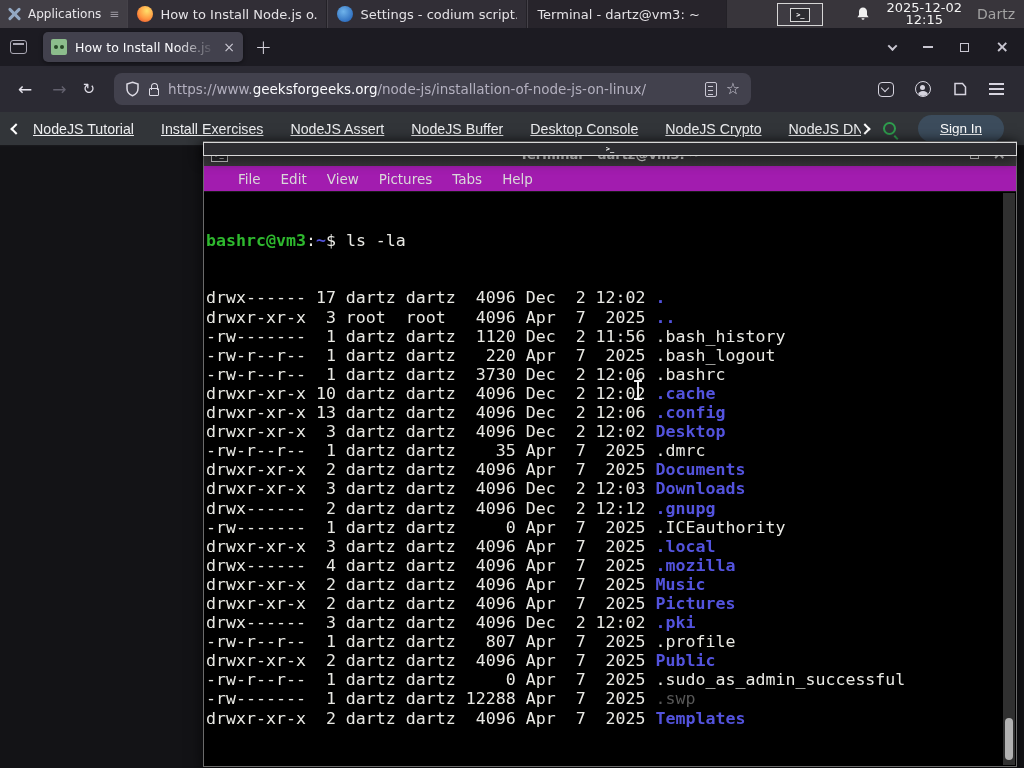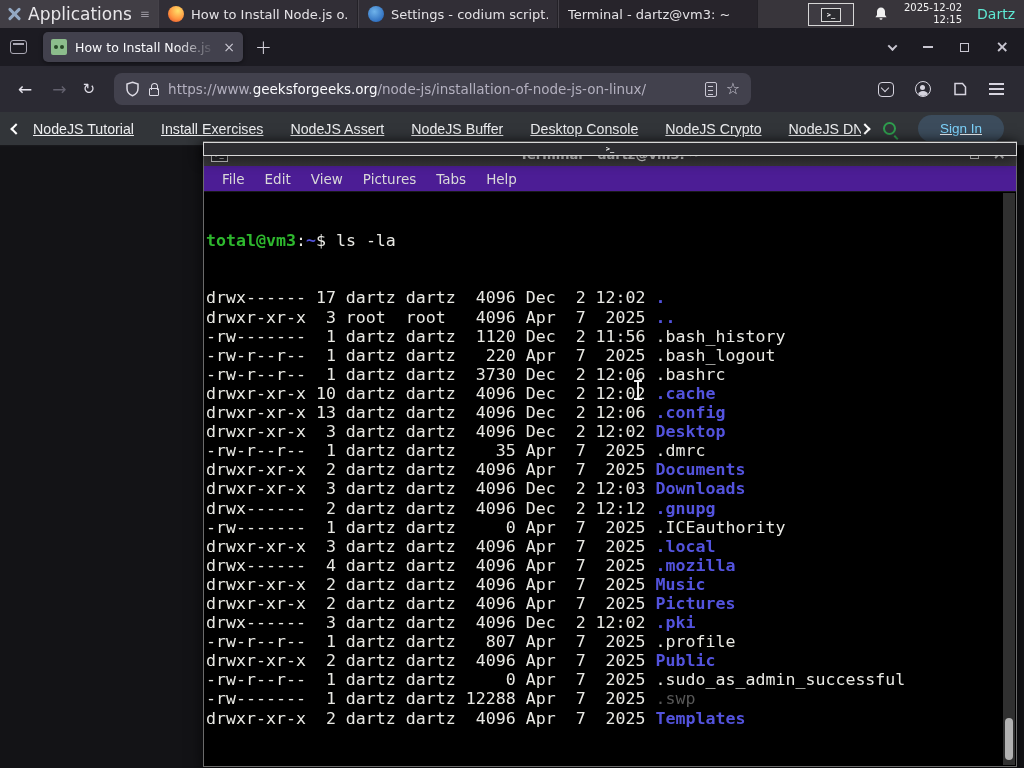--- a/index.html
+++ b/index.html
@@ -8,42 +8,42 @@
   .desktop { position:relative; width:1024px; height:768px; background:#0a0a0a; overflow:hidden; }
 
   
   .panel { position:absolute; top:0; left:0; width:1024px; height:28px; background:#38353b;
            display:flex; align-items:stretch; color:#e8e6ea; z-index:30; }
   .app-btn { display:flex; align-items:center; gap:6px; padding:0 8px 0 6px; background:#413e45; }
   .app-logo { position:relative; width:16px; height:16px; display:inline-block; }
   .app-logo i { position:absolute; left:7px; top:0; width:3px; height:16px; background:#93a9c4; border-radius:2px; }
   .app-logo i:first-child { transform:rotate(45deg); }
   .app-logo i:last-child { transform:rotate(-45deg); }
-  .app-btn > span.lbl { font-size:17px; }
+  .app-btn > span.lbl { font-size:12px; }
   .app-lines { color:#9a97a0; font-size:12px; margin-left:2px; }
   .taskbar { display:flex; align-items:stretch; }
   .task-btn { width:200px; display:flex; align-items:center; gap:7px; padding:0 9px;
               background:#312e36; border-left:1px solid #454249; border-right:1px solid #232127;
               font-size:13px; color:#e4e2e6; }
   .task-btn.active { background:#27242b; }
   .ttitle { white-space:nowrap; overflow:hidden; }
   .ticon { flex:none; width:16px; height:16px; }
   .ticon.firefox { border-radius:50%; background:radial-gradient(circle at 62% 30%, #ffe06a, #ff9640 55%, #e8542e 90%); }
   .ticon.codium { border-radius:50%; background:radial-gradient(circle at 40% 35%, #6fb3ea, #2f6fc0 75%); }
   .ticon.terminal, .mini-term, .term-icon {
       height:14px; margin-top:1px; background:#2c2c30; border:1px solid #d8d8d8;
       color:#fff; font:bold 7px "DejaVu Sans Mono", monospace;
       display:flex; align-items:center; justify-content:center; letter-spacing:0; }
   .pager { margin-left:50px; align-self:center; width:46px; height:23px; border:1.5px solid #d6d6d6;
            background:#3e3b42; display:flex; align-items:center; justify-content:center; }
   .mini-term { width:20px; }
   .panel-right { margin-left:auto; display:flex; align-items:center; gap:15px; padding-right:9px; }
   .bell svg { display:block; }
-  .clock { font-size:10px; line-height:12.5px; color:#f4f4f4; text-align:right; }
-  .user { font-size:14px; color:#5eead4; }
+  .clock { font-size:13px; line-height:12.5px; color:#f4f4f4; text-align:center; }
+  .user { font-size:14px; color:#a3a3a3; }
 
   
   .browser { position:absolute; top:28px; left:0; width:1024px; height:740px; background:#141418; z-index:10; }
   .tabbar { height:38px; background:#1c1b22; display:flex; align-items:center; padding-left:10px; }
   .ffview { position:relative; width:17px; height:14px; border:1.6px solid #aaa8b4; border-radius:3px; margin-right:16px; }
   .ffview::before { content:""; position:absolute; left:2px; right:2px; top:2px; height:2px; background:#aaa8b4; }
   .tab { height:30px; width:200px; background:#42414d; border-radius:5px; display:flex; align-items:center;
          gap:8px; padding:0 8px; color:#fbfbfe; font-size:12.5px; box-shadow:0 1px 4px rgba(0,0,0,.45); }
   .favicon { position:relative; flex:none; width:16px; height:16px; background:#8cbd8c; border-radius:2px; }
   .favicon::before { content:""; position:absolute; left:3px; top:6px; width:4px; height:4px; border-radius:50%;
@@ -92,36 +92,36 @@
   .hamburger::before { content:""; position:absolute; left:0; right:0; top:3px; height:2px; background:currentColor; }
 
   .site-nav { height:34px; background:#323539; border-bottom:1px solid #18181b; display:flex; align-items:center;
               padding:0 12px; color:#edeef0;text-decoration:underline; }
   .nav-chev { color:#fff; width:8px; height:8px; border-width:2.5px; flex:none; }
   .site-links { display:flex; gap:27px; margin-left:13px; font-size:14.2px; white-space:nowrap; overflow:hidden;
                 flex:1; font-family:"Liberation Sans", sans-serif; }
   .site-links span { flex:none; }
   .search-ring { position:relative; flex:none; width:13px; height:13px; border:2.2px solid #2f9d4e; border-radius:50%; margin:0 22px 0 14px; }
   .search-ring::after { content:""; position:absolute; left:10px; top:11px; width:2.2px; height:5px; background:#2f9d4e; transform:rotate(-45deg); }
-  .signin { height:27px; padding:0 22px; border-radius:14px; background:#3c4c5c; color:#7dd3fc;
+  .signin { height:27px; padding:0 22px; border-radius:14px; background:#3c4c5c; color:#ffffff;
             font-size:13.5px; display:flex; align-items:center; margin-right:8px;
             font-family:"Liberation Sans", sans-serif; }
   .page-dark { position:absolute; top:119px; left:0; right:0; bottom:0; background:#131316; }
 
   
   .terminal { position:absolute; left:203px; top:141px; width:814px; height:626px; background:#000;
               border:1px solid #6b6b6b; box-shadow:0 3px 14px rgba(0,0,0,.7); z-index:20; }
   .term-titlebar { position:relative; height:24px; background:linear-gradient(#4a484c,#383639);
                    display:flex; align-items:center; padding:0 7px; }
   .term-icon { width:17px; }
   .term-title { position:absolute; left:0; right:0; text-align:center; font-weight:bold; font-size:13px; color:#f1f1f1; }
   .term-controls { margin-left:auto; display:flex; align-items:center; gap:14px; color:#ececec; z-index:1; padding-right:3px; }
   .term-controls .chev { width:6px; height:6px; border-width:2px; }
-  .term-menubar { height:26px; background:#4c1d95; border-bottom:1px solid #191919; display:flex; align-items:center;
-                  padding-left:8px; font-size:13.5px; color:#d9d9d9; }
+  .term-menubar { height:26px; background:#a21caf; border-bottom:1px solid #191919; display:flex; align-items:center;
+                  padding-left:24px; font-size:13.5px; color:#d9d9d9; }
   .menu-item { padding:3px 10px; }
   .term-body { position:absolute; top:50px; left:0; right:0; bottom:0; background:#000; overflow:hidden;
                font-family:"DejaVu Sans Mono", monospace; font-size:16.6px; line-height:19.1px;
                color:#e9e9e4; white-space:pre; padding:1px 0 0 2px; }
   .tline { white-space:pre; }
   .p-user { color:#2eb82e; font-weight:bold; }
   .p-path { color:#5353dd; font-weight:bold; }
   .fname.dir { color:#5353dd; font-weight:bold; }
   .fname.dim { color:#585858; }
   .term-scroll { position:absolute; top:51px; bottom:1px; right:1px; width:12px; background:#303030; }
@@ -252,21 +252,21 @@
     </div>
     <div class="term-menubar">
         <span class="menu-item">File</span>
         <span class="menu-item">Edit</span>
         <span class="menu-item">View</span>
         <span class="menu-item">Pictures</span>
         <span class="menu-item">Tabs</span>
         <span class="menu-item">Help</span>
       </div>
     <div class="term-body">
-      <div class="tline"><span class="p-user">total@vm3</span><span>:</span><span class="p-path">~</span><span>$ </span><span>ls -la</span></div>
+      <div class="tline"><span class="p-user">bashrc@vm3</span><span>:</span><span class="p-path">~</span><span>$ </span><span>ls -la</span></div>
       <div id="listing"><div class="tline"><span>drwx------ 17 dartz dartz  4096 Dec  2 12:02 </span><span class="fname dir">.</span></div><div class="tline"><span>drwxr-xr-x  3 root  root   4096 Apr  7  2025 </span><span class="fname dir">..</span></div><div class="tline"><span>-rw-------  1 dartz dartz  1120 Dec  2 11:56 </span><span class="fname file">.bash_history</span></div><div class="tline"><span>-rw-r--r--  1 dartz dartz   220 Apr  7  2025 </span><span class="fname file">.bash_logout</span></div><div class="tline"><span>-rw-r--r--  1 dartz dartz  3730 Dec  2 12:06 </span><span class="fname file">.bashrc</span></div><div class="tline"><span>drwxr-xr-x 10 dartz dartz  4096 Dec  2 12:02 </span><span class="fname dir">.cache</span></div><div class="tline"><span>drwxr-xr-x 13 dartz dartz  4096 Dec  2 12:06 </span><span class="fname dir">.config</span></div><div class="tline"><span>drwxr-xr-x  3 dartz dartz  4096 Dec  2 12:02 </span><span class="fname dir">Desktop</span></div><div class="tline"><span>-rw-r--r--  1 dartz dartz    35 Apr  7  2025 </span><span class="fname file">.dmrc</span></div><div class="tline"><span>drwxr-xr-x  2 dartz dartz  4096 Apr  7  2025 </span><span class="fname dir">Documents</span></div><div class="tline"><span>drwxr-xr-x  3 dartz dartz  4096 Dec  2 12:03 </span><span class="fname dir">Downloads</span></div><div class="tline"><span>drwx------  2 dartz dartz  4096 Dec  2 12:12 </span><span class="fname dir">.gnupg</span></div><div class="tline"><span>-rw-------  1 dartz dartz     0 Apr  7  2025 </span><span class="fname file">.ICEauthority</span></div><div class="tline"><span>drwxr-xr-x  3 dartz dartz  4096 Apr  7  2025 </span><span class="fname dir">.local</span></div><div class="tline"><span>drwx------  4 dartz dartz  4096 Apr  7  2025 </span><span class="fname dir">.mozilla</span></div><div class="tline"><span>drwxr-xr-x  2 dartz dartz  4096 Apr  7  2025 </span><span class="fname dir">Music</span></div><div class="tline"><span>drwxr-xr-x  2 dartz dartz  4096 Apr  7  2025 </span><span class="fname dir">Pictures</span></div><div class="tline"><span>drwx------  3 dartz dartz  4096 Dec  2 12:02 </span><span class="fname dir">.pki</span></div><div class="tline"><span>-rw-r--r--  1 dartz dartz   807 Apr  7  2025 </span><span class="fname file">.profile</span></div><div class="tline"><span>drwxr-xr-x  2 dartz dartz  4096 Apr  7  2025 </span><span class="fname dir">Public</span></div><div class="tline"><span>-rw-r--r--  1 dartz dartz     0 Apr  7  2025 </span><span class="fname file">.sudo_as_admin_successful</span></div><div class="tline"><span>-rw-------  1 dartz dartz 12288 Apr  7  2025 </span><span class="fname dim">.swp</span></div><div class="tline"><span>drwxr-xr-x  2 dartz dartz  4096 Apr  7  2025 </span><span class="fname dir">Templates</span></div></div>
     </div>
     <div class="term-scroll">
       <div class="term-thumb"></div>
     </div>
     <div class="ibeam"></div>
   </div>
 
 </div>
 

